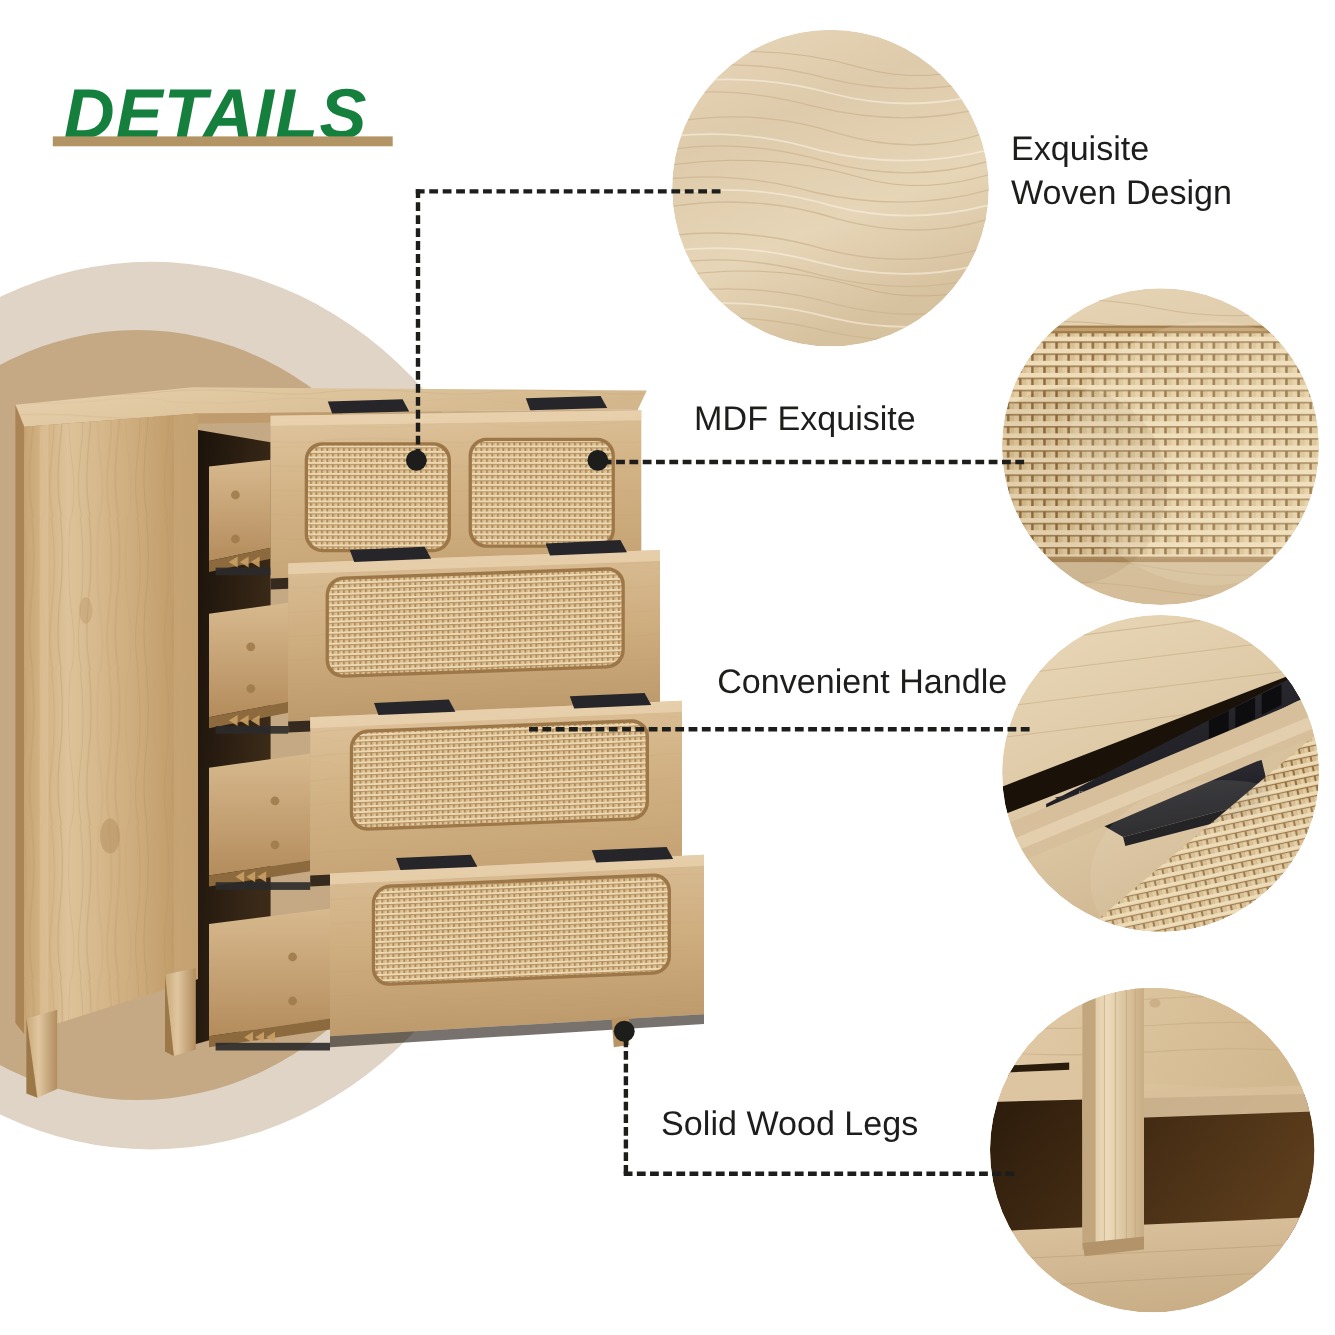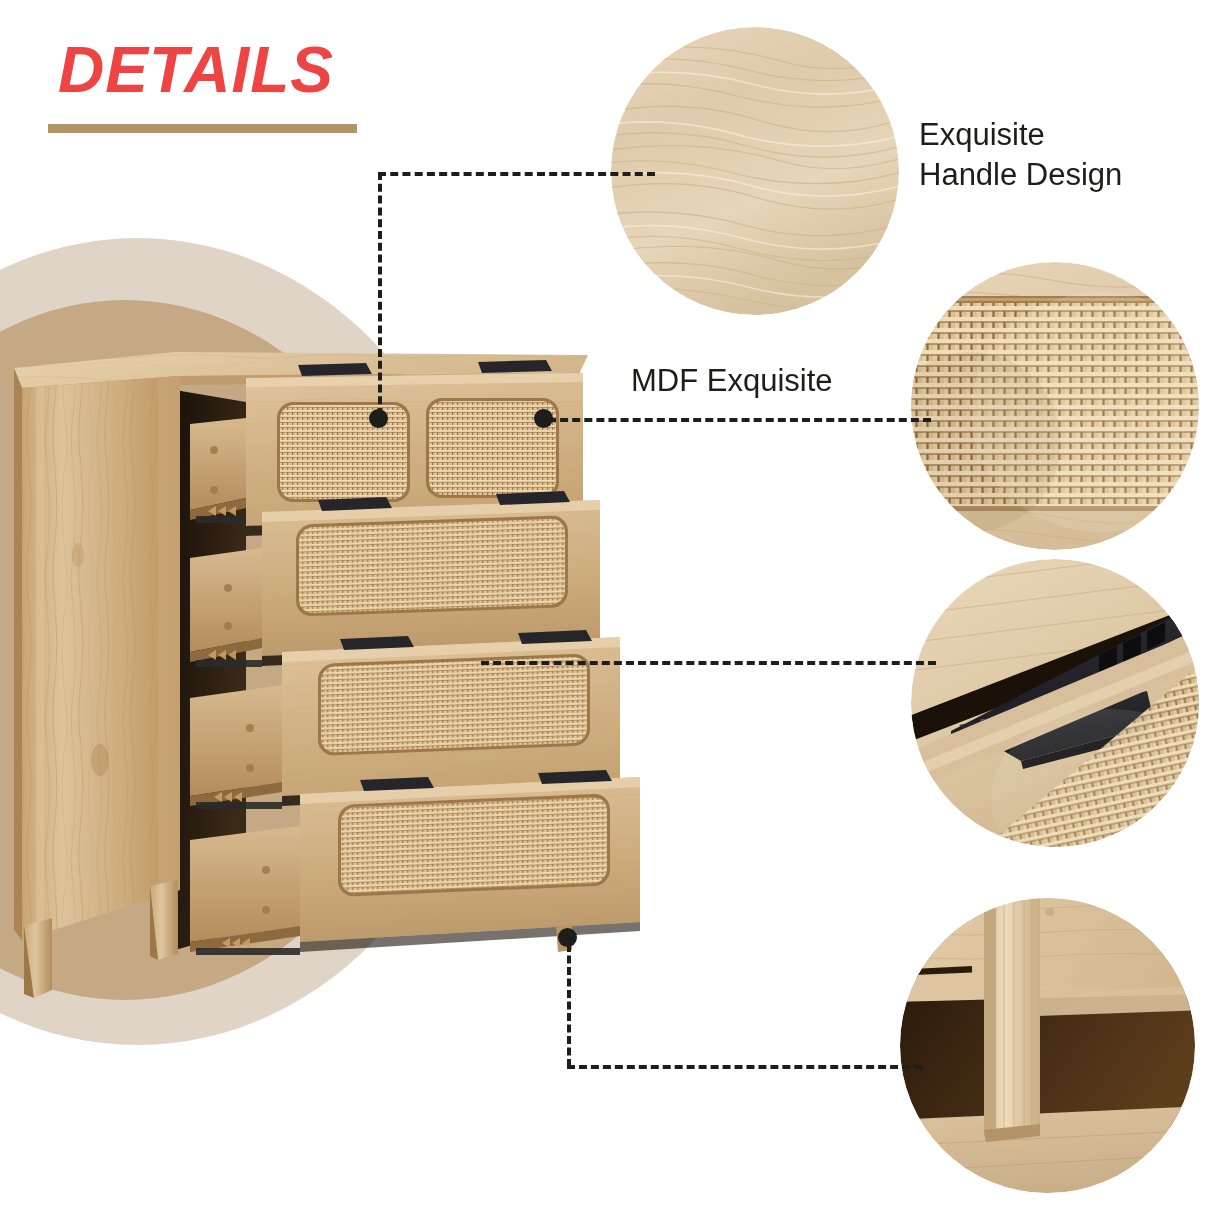--- a/index.html
+++ b/index.html
@@ -108,21 +108,21 @@
   #product { position: absolute; left: 0px; top: 330px; width: 700px; height: 690px; }
 </style>
 </head>
 <body>
 
 <div id="stage">
 
   <div class="ellipse-outer" style="background: rgb(223, 212, 197);"></div>
   <div class="ellipse-inner" style="background: rgb(197, 168, 132);"></div>
 
-  <div class="title" style="color: #ef4444;">DETAILS</div>
+  <div class="title" style="color: #15803d; margin-top: 33px;">DETAILS</div>
   <div class="title-rule" style="background: rgb(179, 148, 100);"></div>
 
   <svg id="product" viewBox="0 0 700 690">
     <defs>
       <linearGradient id="gSide" x1="0" y1="0" x2="1" y2="0">
         <stop offset="0" stop-color="#c9a573"></stop>
         <stop offset="0.25" stop-color="#ddc39a"></stop>
         <stop offset="0.6" stop-color="#cfae7f"></stop>
         <stop offset="1" stop-color="#bb9461"></stop>
       </linearGradient>
@@ -496,22 +496,24 @@
             <path d="M132 -10 L132 232"></path>
         </g>
 
         <path d="M84 232 L140 226 L140 238 L86 244 Z" fill="#b3946a"></path>
         <ellipse cx="150" cy="14" rx="5" ry="4" fill="#c6a87f" opacity="0.7"></ellipse>
       </g>
     </svg>
   </div>
 
   <div class="callout-label" id="label-woven">Exquisite
-Handle Design</div>
+Woven Design</div>
   <div class="callout-label" id="label-mdf">MDF Exquisite</div>
+  <div class="callout-label" id="label-handle">Convenient Handle</div>
+  <div class="callout-label" id="label-legs">Solid Wood Legs</div>
 
   <div class="dash-h" id="c1-h" style="border-top-color: rgb(29, 29, 27);"></div>
   <div class="dash-v" id="c1-v" style="border-left-color: rgb(29, 29, 27);"></div>
   <div class="dot" id="c1-dot" style="background: rgb(29, 29, 27);"></div>
 
   <div class="dash-h" id="c2-h" style="border-top-color: rgb(29, 29, 27);"></div>
   <div class="dot" id="c2-dot" style="background: rgb(29, 29, 27);"></div>
 
   <div class="dash-h" id="c3-h" style="border-top-color: rgb(29, 29, 27);"></div>
 

